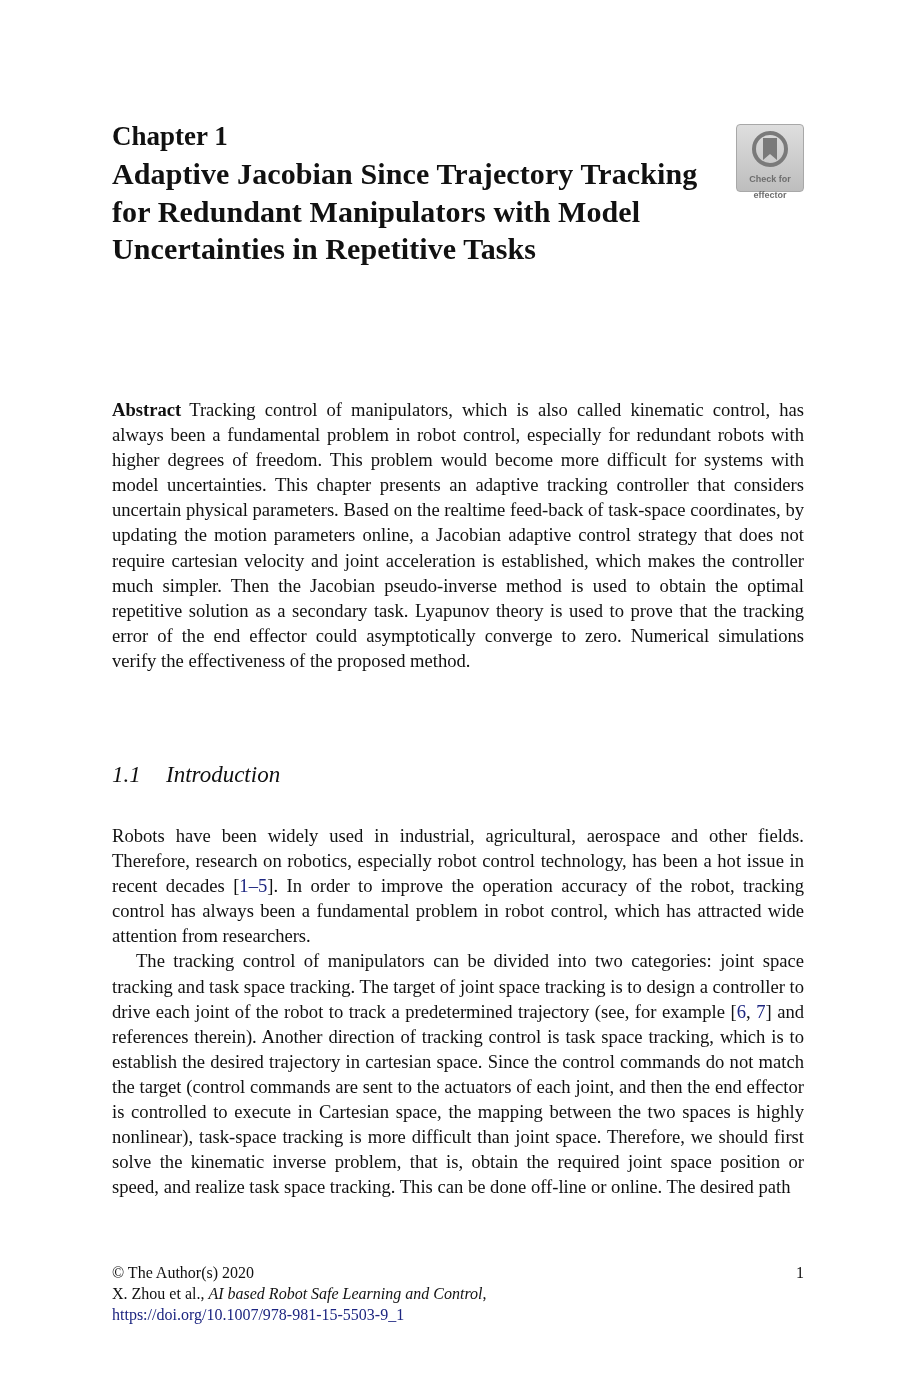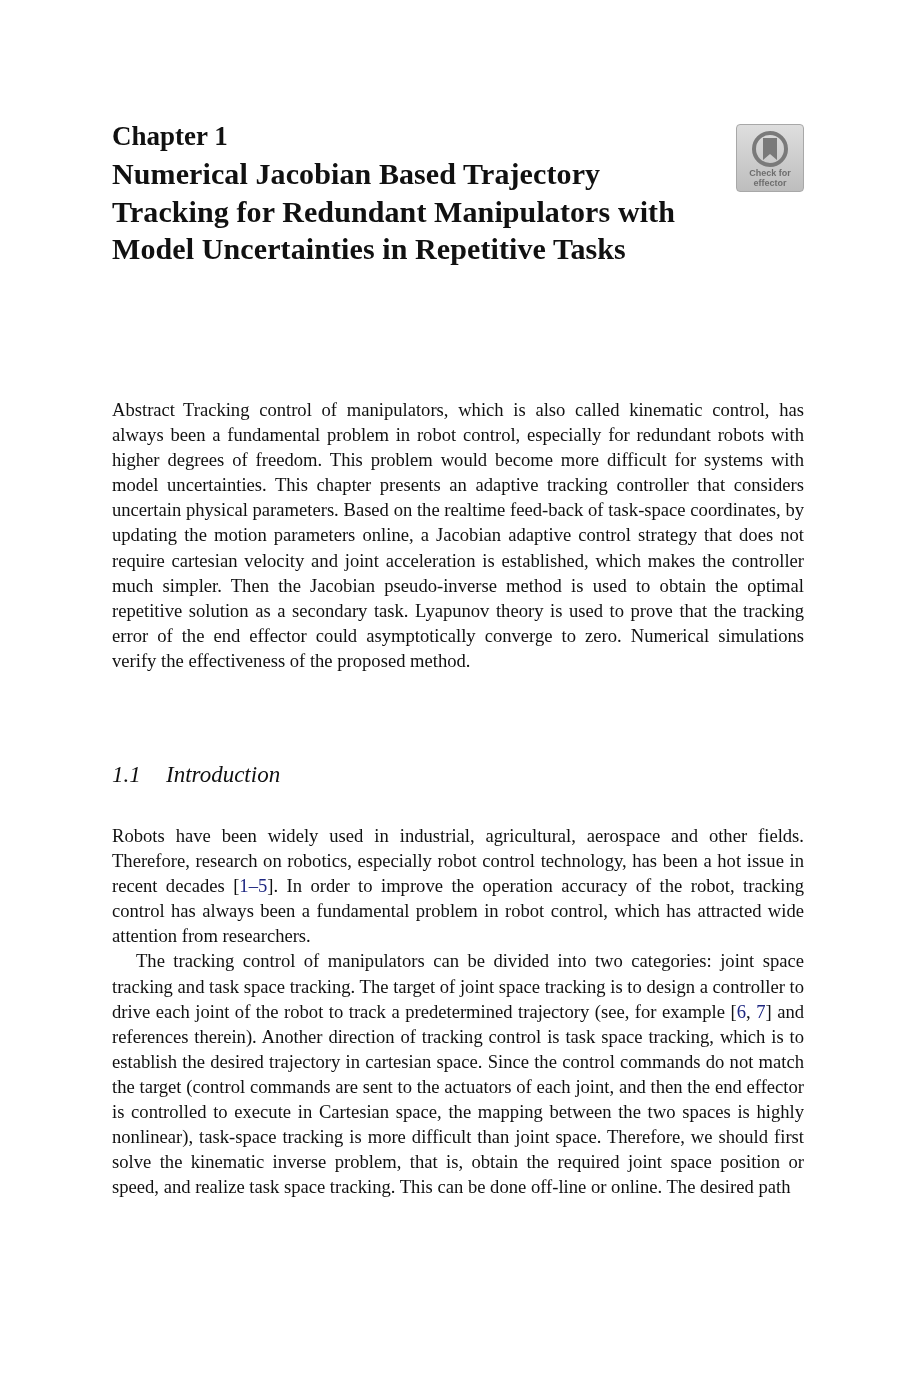--- a/index.html
+++ b/index.html
@@ -17,27 +17,27 @@
       font-weight: bold; font-size: 30px; line-height: 37.5px; letter-spacing: 0.1px;
     }
     .badge {
       position: absolute; left: 736px; top: 124px; width: 68px; height: 68px;
       background: linear-gradient(#dedede, #bdbdbd); border: 1px solid #a8a8a8;
       border-radius: 4px; box-sizing: border-box; text-align: center;
     }
     .badge svg { display: block; margin: 5px auto 0; }
     .badge .btext {
       font-family: "Liberation Sans", "DejaVu Sans", sans-serif;
-      font-size: 9px; line-height: 9px; font-weight: bold; color: #6d6d6d; margin-top: 1px;
+      font-size: 9px; line-height: 9px; font-weight: bold; color: #6d6d6d; margin-top: 7px;
     }
     .abstract {
       position: absolute; left: 112px; top: 397px; width: 692px;
       font-size: 18.6px; line-height: 25.1px; text-align: justify;
     }
-    .abstract .lbl { font-weight: normal; margin-right: 8px; }
+    .abstract .lbl { font-weight: bold; margin-right: 8px; }
     .section-head {
       position: absolute; left: 112px; top: 760px;
       font-size: 23px; line-height: 30px; font-weight: normal; font-style: italic;
     }
     .section-head .num { display: inline-block; width: 54px; }
     .body {
       position: absolute; left: 112px; top: 823px; width: 692px;
       font-size: 18.6px; line-height: 25.1px; text-align: justify;
     }
     .body p { margin: 0; }
@@ -49,21 +49,21 @@
     }
     .footer .pg { position: absolute; right: 0; top: 0; }
     .footer .doi { color: #1c2580; cursor: pointer; }
   </style>
 </head>
 <body>
 
 <div class="page">
 
   <div class="chap-label">Chapter 1</div>
-  <div class="chap-title">Numerical Jacobian Based Trajectory Tracking for Redundant Manipulators with Model Uncertainties in Repetitive Tasks</div>
+  <div class="chap-title">Adaptive Jacobian Since Trajectory Tracking for Redundant Manipulators with Model Uncertainties in Repetitive Tasks</div>
 
   <div class="badge">
     <svg width="38" height="38" viewBox="0 0 38 38">
       <circle cx="19" cy="19" r="16" fill="none" stroke="#7a7a7a" stroke-width="4"></circle>
       <path d="M12 8 L26 8 L26 30 L19 24 L12 30 Z" fill="#7a7a7a"></path>
     </svg>
     <div class="btext">Check for</div>
     <div class="btext">effector</div>
   </div>
 
@@ -73,14 +73,20 @@
 
   <div class="section-head">
     <span class="num">1.1</span><span>Introduction</span>
   </div>
 
   <div class="body">
     <p><span>Robots have been widely used in industrial, agricultural, aerospace and other fields. Therefore, research on robotics, especially robot control technology, has been a hot issue in recent decades [</span><span class="cite">1–5</span><span>]. In order to improve the operation accuracy of the robot, tracking control has always been a fundamental problem in robot control, which has attracted wide attention from researchers.</span></p>
     <p class="indent"><span>The tracking control of manipulators can be divided into two categories: joint space tracking and task space tracking. The target of joint space tracking is to design a controller to drive each joint of the robot to track a predetermined trajectory (see, for example [</span><span class="cite">6</span><span>, </span><span class="cite">7</span><span>] and references therein). Another direction of tracking control is task space tracking, which is to establish the desired trajectory in cartesian space. Since the control commands do not match the target (control commands are sent to the actuators of each joint, and then the end effector is controlled to execute in Cartesian space, the mapping between the two spaces is highly nonlinear), task-space tracking is more difficult than joint space. Therefore, we should first solve the kinematic inverse problem, that is, obtain the required joint space position or speed, and realize task space tracking. This can be done off-line or online. The desired path</span></p>
   </div>
 
+  <div class="footer">
+    <div>© The Author(s) 2020</div>
+    <div><span>X. Zhou et al., </span><i>AI based Robot Safe Learning and Control</i><span>,</span></div>
+    <div class="doi">https://doi.org/10.1007/978-981-15-5503-9_1</div>
+    <div class="pg">1</div>
+  </div>
 
 </div>
 
 </body></html>

